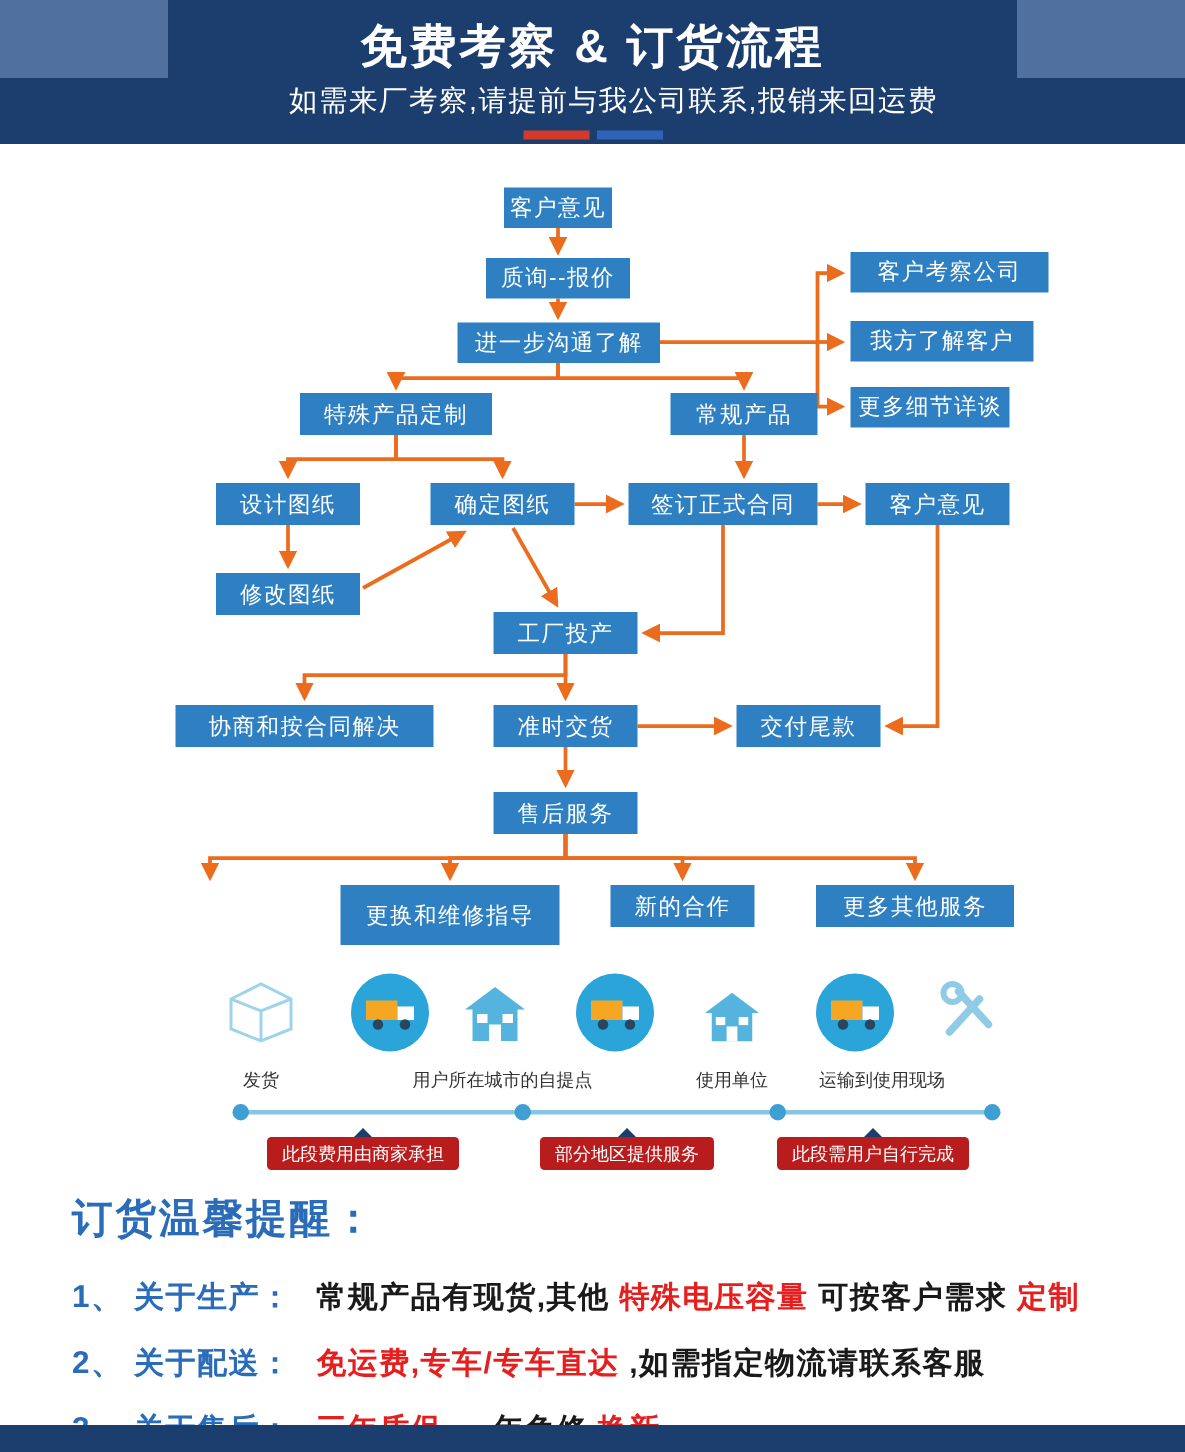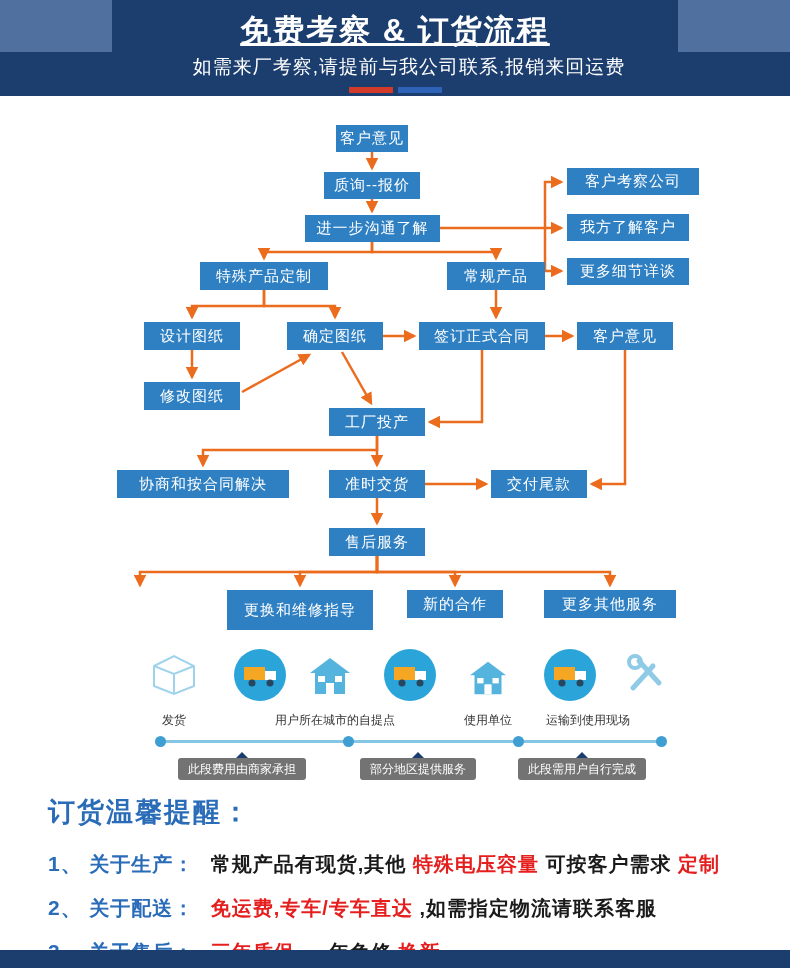--- a/index.html
+++ b/index.html
@@ -7,21 +7,21 @@
     position:relative;width:790px;height:968px;margin:0 auto;overflow:hidden;
     font-family:"Liberation Sans","DejaVu Sans",sans-serif;background:#fff;
   }
   
   .banner{position:absolute;left:0;top:0;width:790px;height:96px;background:#1c3e6f;}
   .banner .side{position:absolute;top:0;width:112px;height:52px;background:#50709f;}
   .banner .side.left{left:0;}
   .banner .side.right{right:0;}
   .banner h1{
     position:absolute;left:0;right:0;top:10px;margin:0;text-align:center;
-    color:#fff;font-size:31px;font-weight:bold;letter-spacing:2px;text-decoration:underline;
+    color:#fff;font-size:31px;font-weight:bold;letter-spacing:2px;
   }
   .banner p{
     position:absolute;left:0;right:0;top:54px;margin:0;text-align:center;
     color:#fff;font-size:19px;letter-spacing:1px;padding-left:28px;
   }
   .underline{position:absolute;left:0;right:0;bottom:3px;display:flex;justify-content:center;gap:5px;}
   .underline span{display:block;height:6px;width:44px;}
   .u-red{background:#d23b2a;}
   .u-blue{background:#2e63b8;}
   
@@ -32,21 +32,21 @@
     font-size:15px;letter-spacing:1px;white-space:nowrap;box-sizing:border-box;
   }
   
   .ic{position:absolute;z-index:2;}
   .ic-label{
     position:absolute;z-index:2;font-size:12px;color:#333;text-align:center;white-space:nowrap;
   }
   .tl-line{position:absolute;left:160px;top:740px;width:502px;height:3px;background:#86c6e5;border-radius:2px;}
   .tl-dot{position:absolute;top:736px;width:11px;height:11px;border-radius:50%;background:#3f9ed2;}
   .ribbon{
-    position:absolute;top:758px;height:22px;background:#737373;color:#fff;
+    position:absolute;top:758px;height:22px;background:#b91c1c;color:#fff;
     font-size:12px;display:flex;align-items:center;justify-content:center;
     border-radius:3px;padding:0 10px;white-space:nowrap;
   }
   .ribbon::before{
     content:"";position:absolute;top:-6px;left:50%;margin-left:-6px;
     border-left:6px solid transparent;border-right:6px solid transparent;
     border-bottom:6px solid #1c3e6f;
   }
   
   .reminder{position:absolute;left:48px;top:794px;right:30px;}
@@ -108,21 +108,21 @@
       <path d="M377 556 V572 H455 V585" marker-end="url(#ah)"></path>
       <path d="M377 556 V572 H610 V585" marker-end="url(#ah)"></path>
     </g>
   </svg>
 
   <div class="node" style="left:336px;top:125px;width:72px;height:27px">客户意见</div>
   <div class="node" style="left:324px;top:172px;width:96px;height:27px">质询--报价</div>
   <div class="node" style="left:305px;top:215px;width:135px;height:27px">进一步沟通了解</div>
   <div class="node" style="left:567px;top:168px;width:132px;height:27px">客户考察公司</div>
   <div class="node" style="left:567px;top:214px;width:122px;height:27px">我方了解客户</div>
-  <div class="node" style="left:567px;top:258px;width:122px;height:27px">更多细节详谈</div>
+  <div class="node" style="left:567px;top:258px;width:106px;height:27px">更多细节详谈</div>
   <div class="node" style="left:200px;top:262px;width:128px;height:28px">特殊产品定制</div>
   <div class="node" style="left:447px;top:262px;width:98px;height:28px">常规产品</div>
   <div class="node" style="left:144px;top:322px;width:96px;height:28px">设计图纸</div>
   <div class="node" style="left:287px;top:322px;width:96px;height:28px">确定图纸</div>
   <div class="node" style="left:419px;top:322px;width:126px;height:28px">签订正式合同</div>
   <div class="node" style="left:577px;top:322px;width:96px;height:28px">客户意见</div>
   <div class="node" style="left:144px;top:382px;width:96px;height:28px">修改图纸</div>
   <div class="node" style="left:329px;top:408px;width:96px;height:28px">工厂投产</div>
   <div class="node" style="left:117px;top:470px;width:172px;height:28px">协商和按合同解决</div>
   <div class="node" style="left:329px;top:470px;width:96px;height:28px">准时交货</div>

